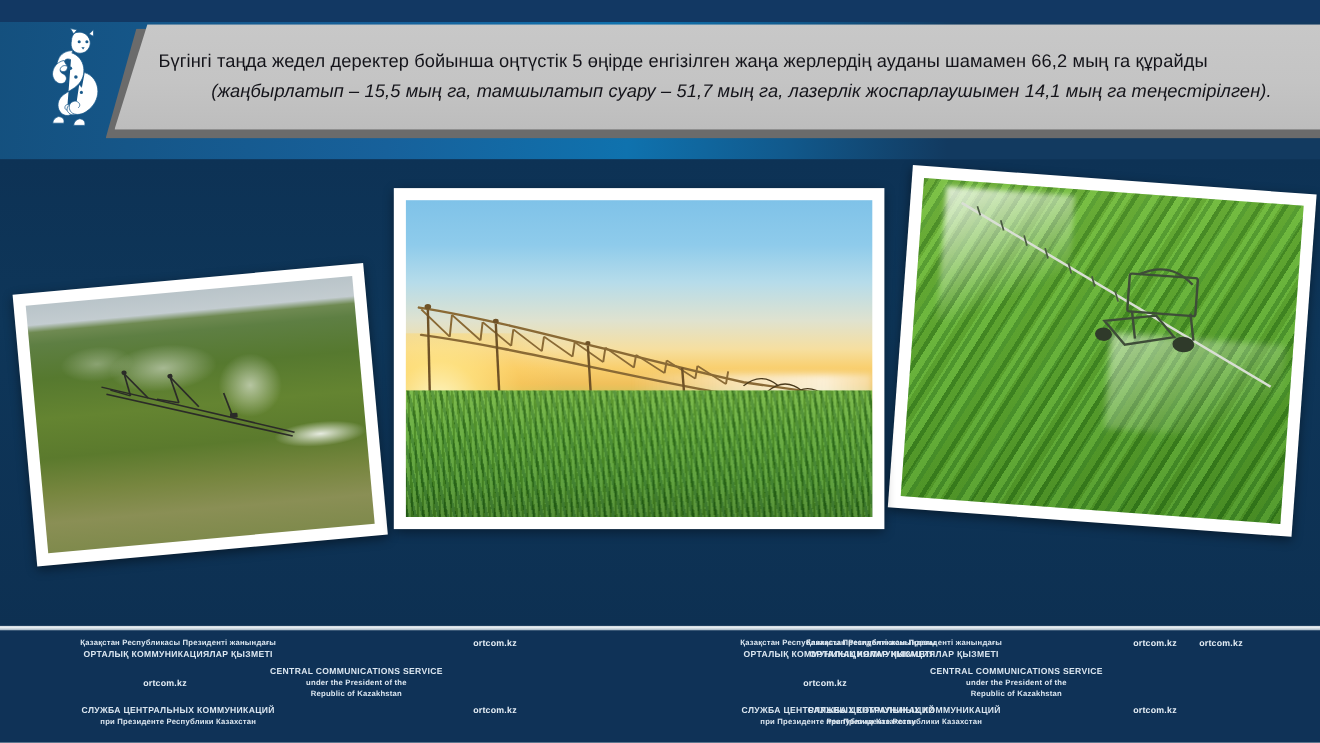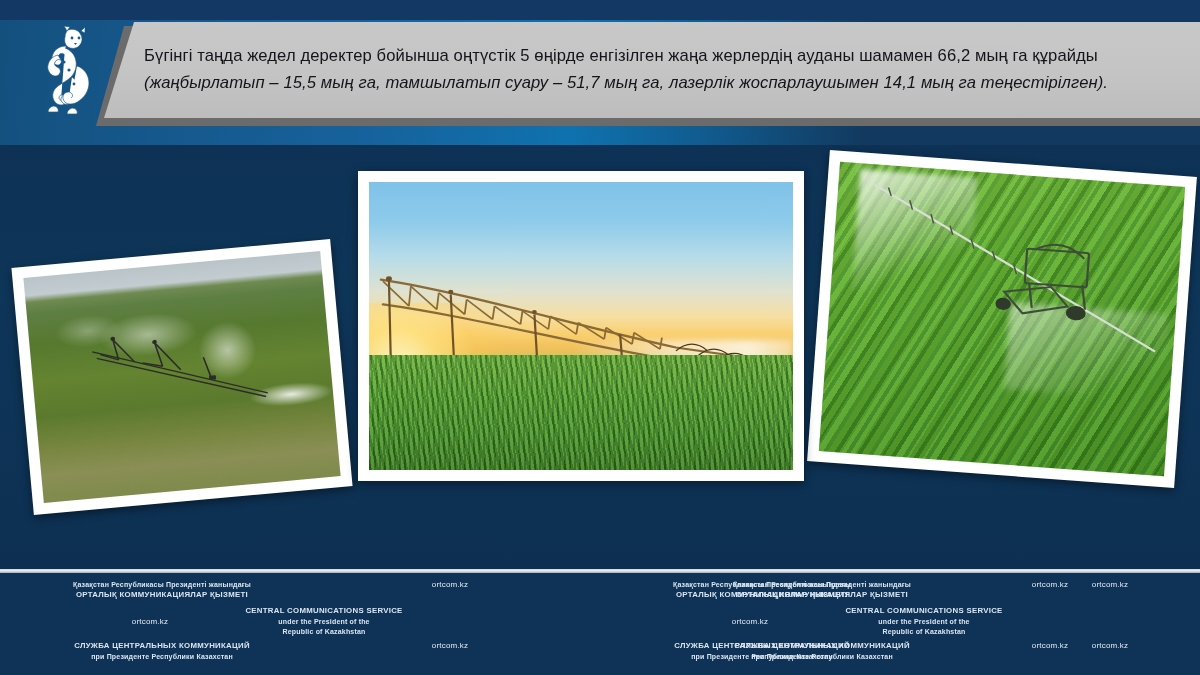--- a/index.html
+++ b/index.html
@@ -63,20 +63,21 @@
   .banner-text {
     margin-left: 40px;
     margin-right: 18px;
     font-size: 16.6px;
     line-height: 1.6;
     color: #14141a;
     letter-spacing: 0.1px;
   }
   .banner-text em {
     font-style: italic;
+    margin-left: 48px;
   }
 
   
   .emblem {
     position: absolute;
     left: 28px; top: 22px;
     width: 70px; height: 96px;
   }
 
   
@@ -240,26 +241,26 @@
     padding-left: 24px;
   }
   .wm-cell .ln1 { font-weight: bold; font-size: 7px; }
   .wm-cell .ln2 { font-weight: bold; font-size: 7.8px; letter-spacing: .3px; }
   .wm-url {
     width: 300px;
     flex: 0 0 300px;
     text-align: center;
     color: #e4edf5;
     font-size: 8px;
-    font-weight: normal;
+    font-weight: bold;
     letter-spacing: .2px;
   }
   .row-kz  { top: 7px; }
   .row-en  { top: 33px; left: 162px; }
-  .row-ru  { top: 68px; }
+  .row-ru  { top: 68px; justify-content: space-between; }
   .row-url1 { top: 44px; }
   .wm-cell.en { font-size: 7.2px; line-height: 1.4; }
 </style>
 </head>
 <body>
 
 <div id="slide">
 
   <div class="header-region">
 

